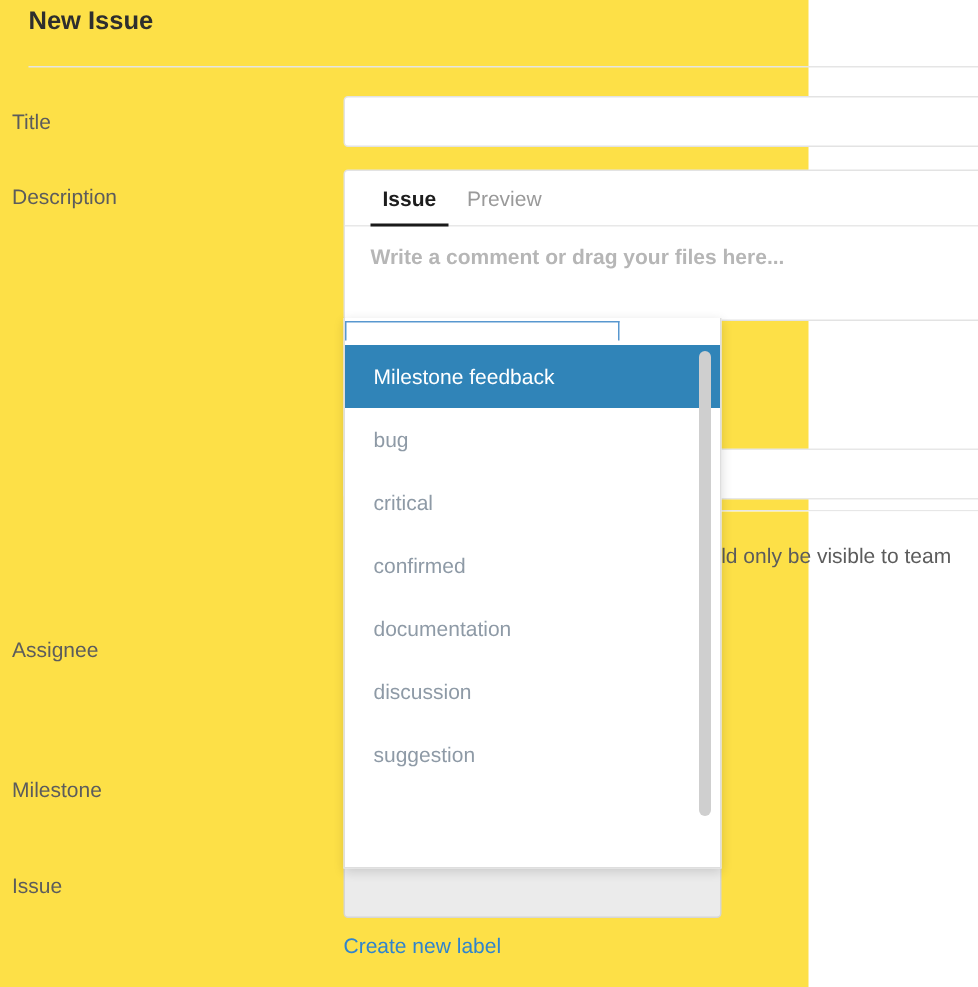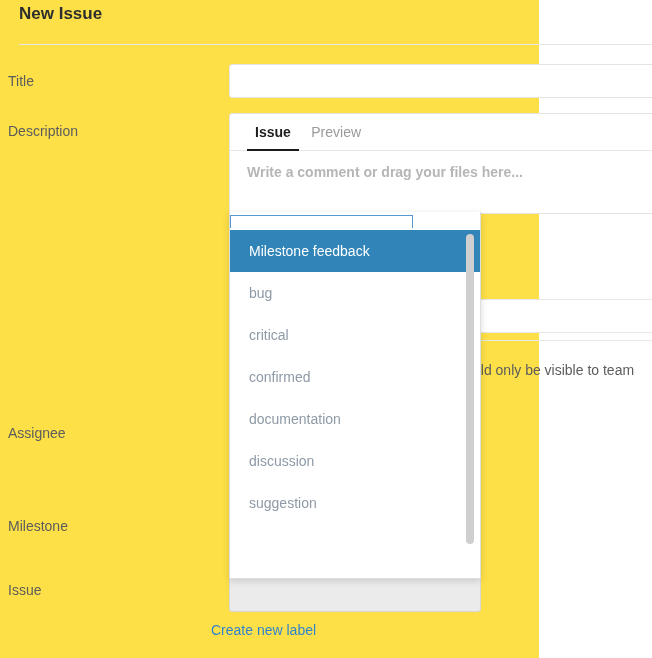--- a/index.html
+++ b/index.html
@@ -114,21 +114,21 @@
   .labels-select {
     position: absolute;
     left: 229px; top: 577px;
     width: 252px; height: 35px;
     background: #ebebeb;
     border: 1px solid #d6d6d6;
     border-radius: 3px;
   }
   .create-label-link {
     position: absolute;
-    left: 211px; top: 622px;
+    left: 229px; top: 622px;
     font-size: 14px;
     color: #3084cd;
     text-decoration: none;
     cursor: pointer;
   }
 
   
   .dropdown {
     position: absolute;
     left: 229px; top: 212px;

